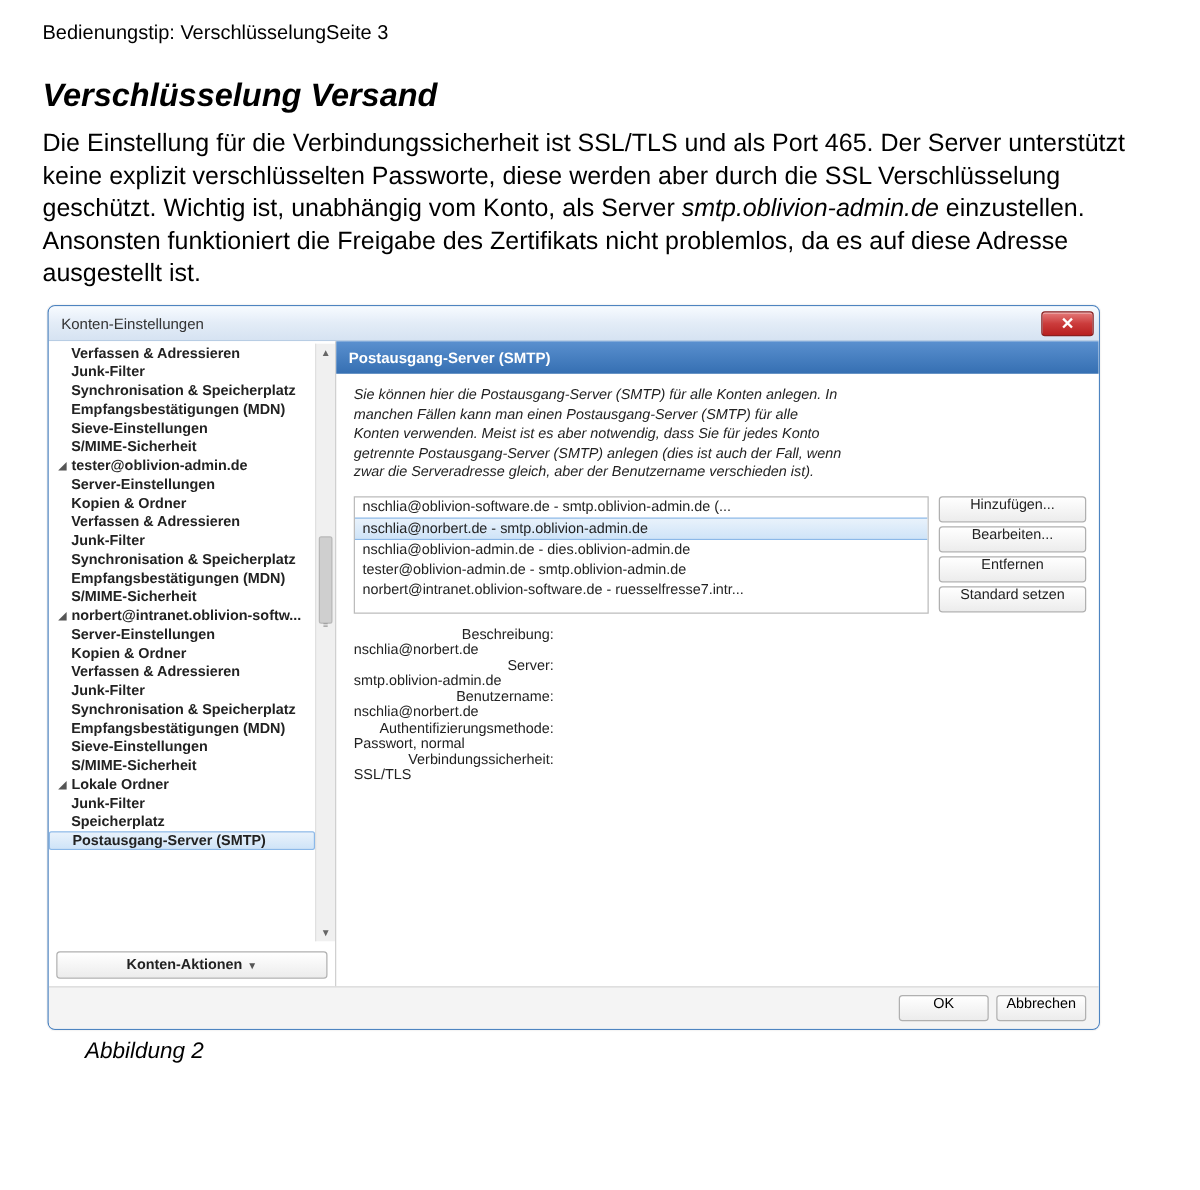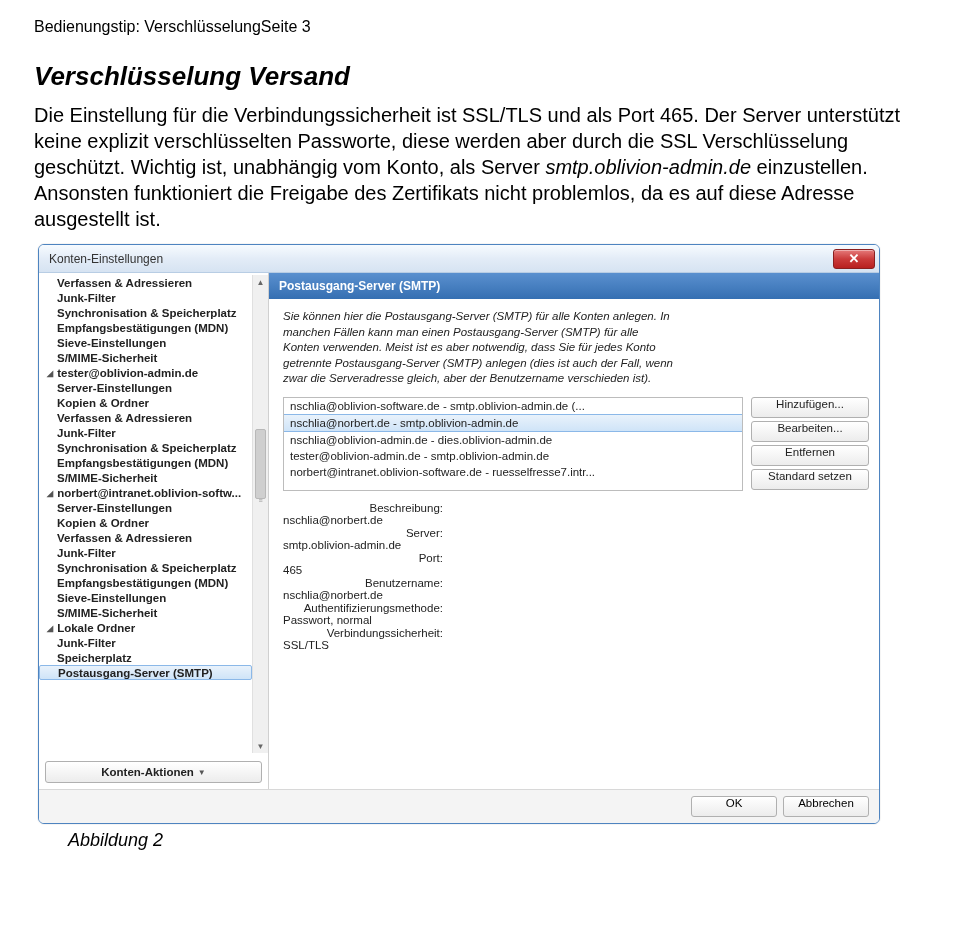--- a/index.html
+++ b/index.html
@@ -194,21 +194,21 @@
   .detail-row { display:flex; margin: 1px 0; flex-direction: column; }
   .detail-label { width: 168px; text-align: right; padding-right: 8px; }
   .detail-value { flex:1; }
 
   .dialog-footer {
     border-top: 1px solid #d8d8d8;
     background: #f4f4f4;
     padding: 6px 10px;
     display:flex; justify-content:flex-end; gap:6px;
   }
-  .dialog-footer .win-btn { width: 86px; }
+  .dialog-footer .win-btn { width: 72px; }
   .caption {
     font-style: italic;
     font-size: 18px;
     margin: 6px 0 0 34px;
   }
 </style>
 </head>
 <body>
 
 <div class="doc-header">
@@ -311,24 +311,20 @@
       <div class="details" id="details">
           <div class="detail-row">
             <div class="detail-label">Beschreibung:</div>
             <div class="detail-value">nschlia@norbert.de</div>
           </div>
           <div class="detail-row">
             <div class="detail-label">Server:</div>
             <div class="detail-value">smtp.oblivion-admin.de</div>
           </div>
           <div class="detail-row">
-            <div class="detail-label">Port:</div>
-            <div class="detail-value">465</div>
-          </div>
-          <div class="detail-row">
             <div class="detail-label">Benutzername:</div>
             <div class="detail-value">nschlia@norbert.de</div>
           </div>
           <div class="detail-row">
             <div class="detail-label">Authentifizierungsmethode:</div>
             <div class="detail-value">Passwort, normal</div>
           </div>
           <div class="detail-row">
             <div class="detail-label">Verbindungssicherheit:</div>
             <div class="detail-value">SSL/TLS</div>

